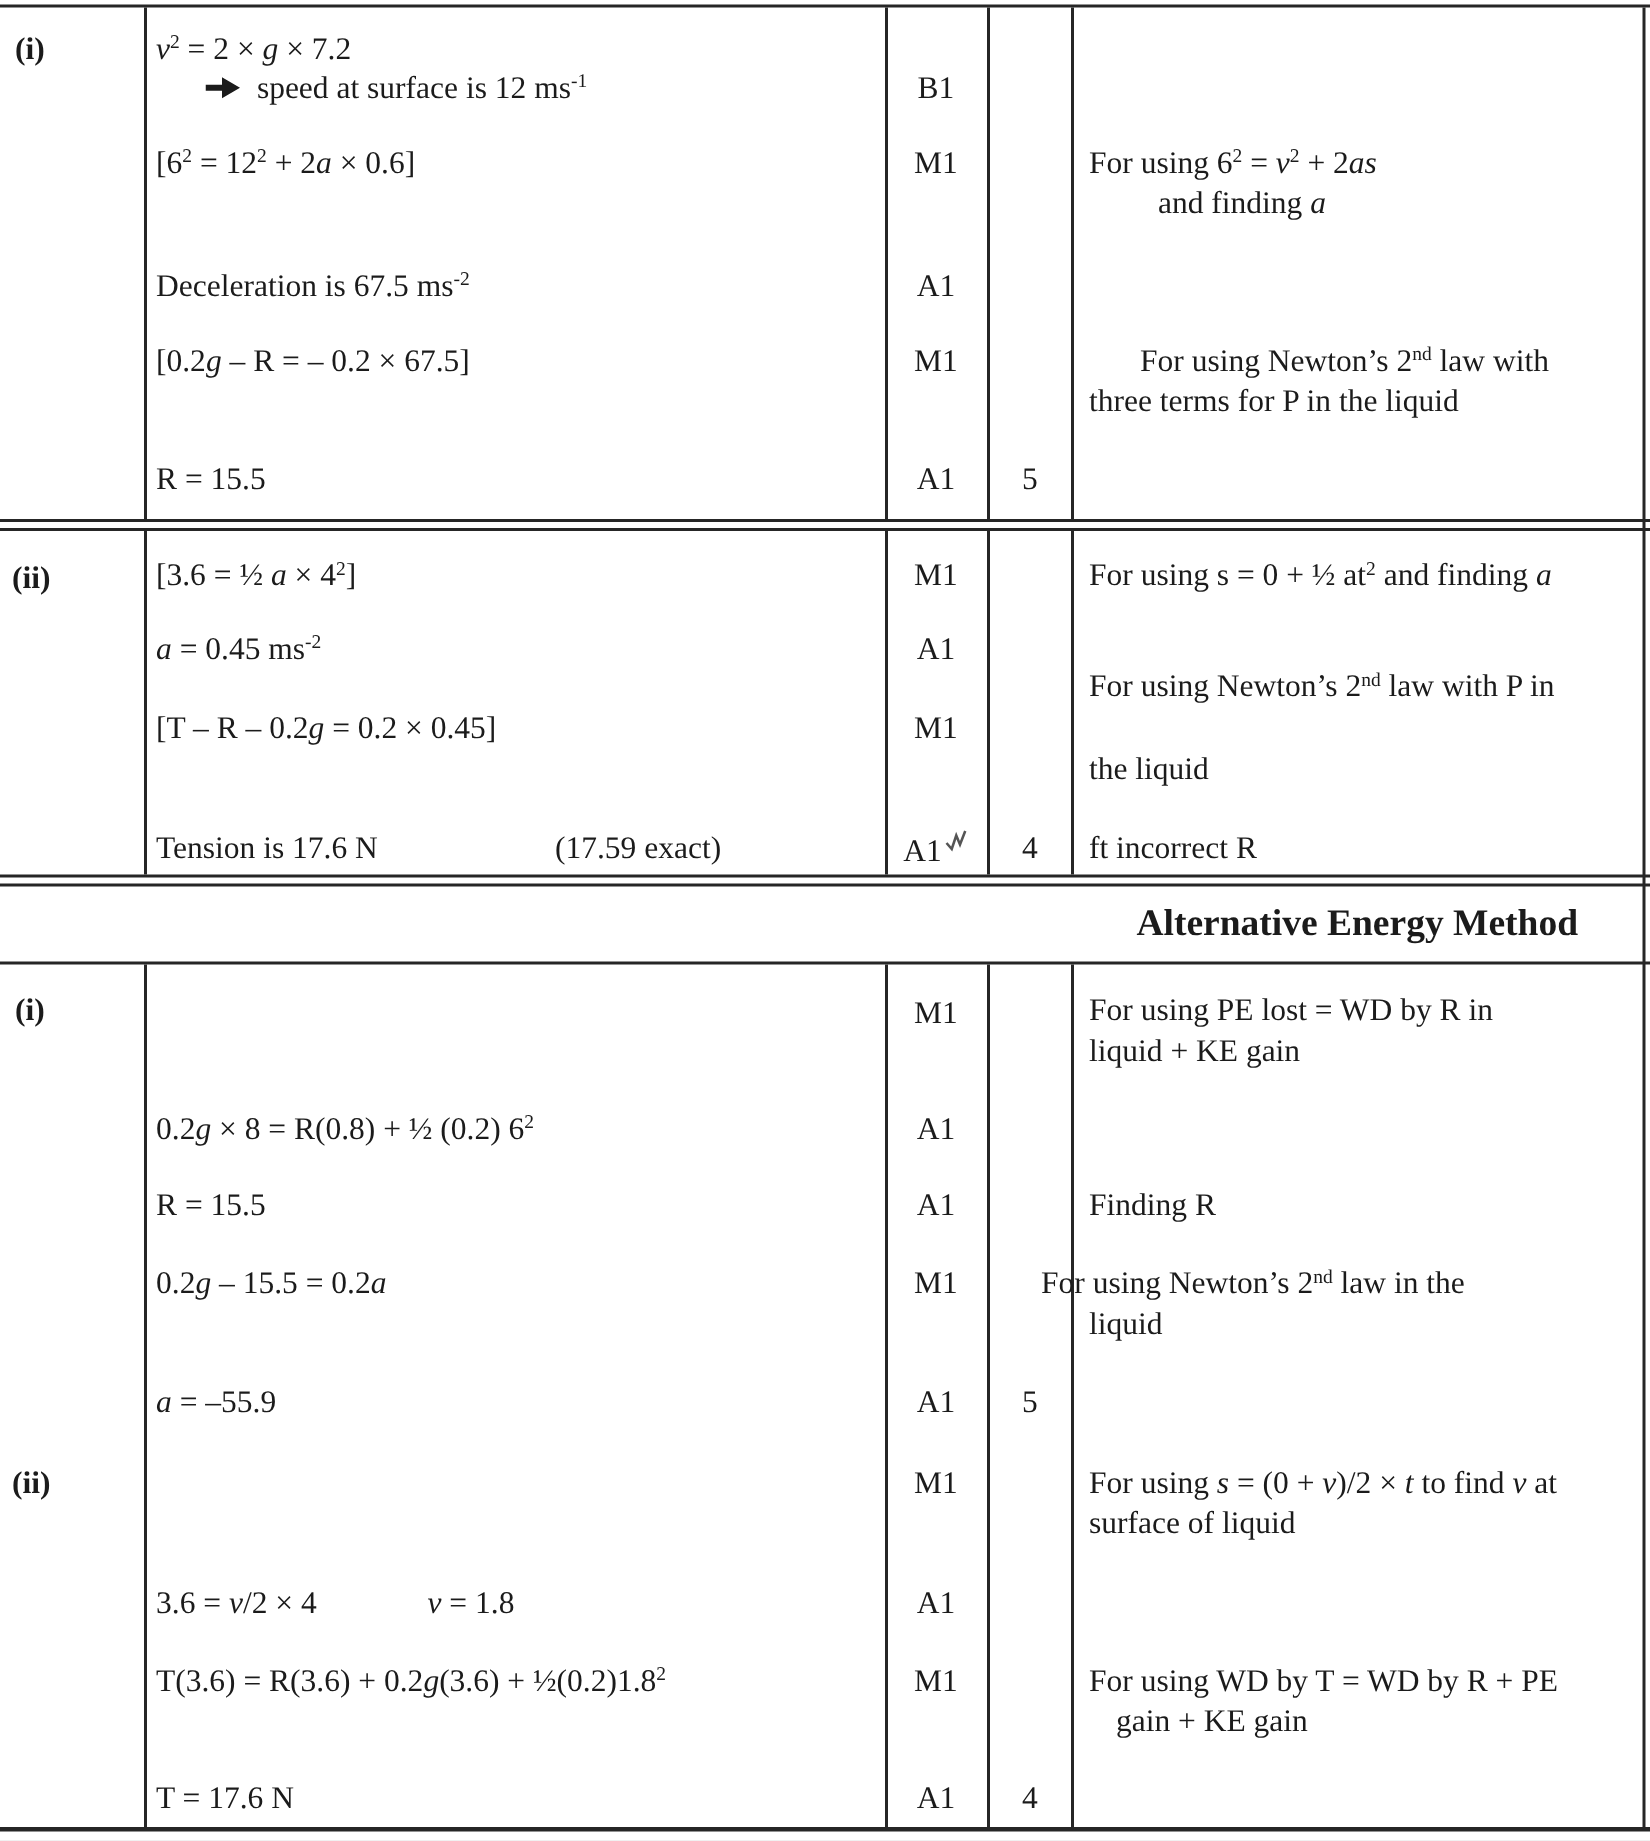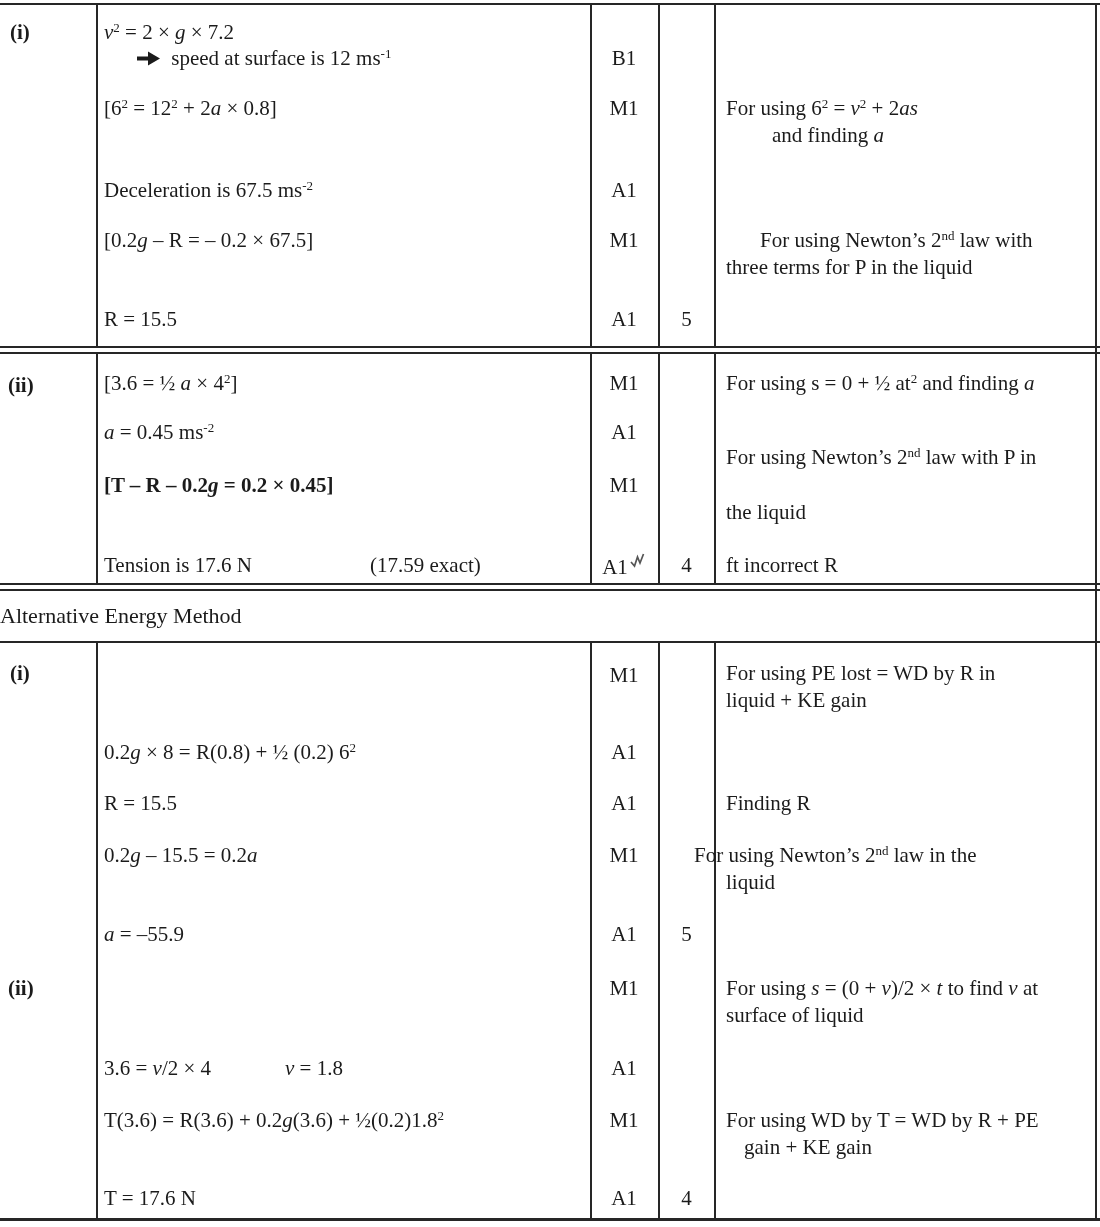--- a/index.html
+++ b/index.html
@@ -15,21 +15,21 @@
   .hl{position:absolute;background:var(--brd,#262626);}
   .vl{position:absolute;background:var(--brd,#262626);width:2px;}
   .line{
     position:absolute;
     font-size:21px;line-height:27px;height:27px;
     white-space:nowrap;
   }
   .label{font-weight:bold;}
   .mark{left:591px;width:66px;text-align:center;}
   .total{left:659px;width:55px;text-align:center;}
-  .title{left:0;width:1052px;text-align:left;font-weight:normal;font-size:22px;}
+  .title{left:0;width:1052px;text-align:right;font-weight:bold;font-size:25px;}
   .sup{font-size:13px;position:relative;top:-7px;}
   .it{font-style:italic;}
   .arrow-svg{vertical-align:-1px;margin-right:6px;}
   .tick-svg{vertical-align:4px;margin-left:2px;}
 </style>
 </head>
 <body>
 
 <div id="sheet" style="--bg: #ffffff; --txt: #1b1b1b; --brd: #262626;">
 
@@ -58,40 +58,40 @@
 
   <div class="vl" style="left:1095px;top:5px;height:1213px"></div>
 
   <div id="content">
       <div class="line label" style="top: 19px; left: 10px;"><span>(i)</span></div>
       <div class="line work" style="top: 19px; left: 104px;"><span class="it">v</span><span class="sup">2</span><span> = 2 × </span><span class="it">g</span><span> × 7.2</span></div>
       <div class="line work" style="top: 45px; left: 137px;"><svg width="23" height="15" viewBox="0 0 23 15" class="arrow-svg">
           <polygon points="0,5.5 11,5.5 11,0.5 23,7.5 11,14.5 11,9.5 0,9.5" fill="#1b1b1b"></polygon>
         </svg><span> speed at surface is 12 ms</span><span class="sup">-1</span></div>
       <div class="line mark" style="top: 45px;"><span>B1</span></div>
-      <div class="line work" style="top: 95px; left: 104px;"><span>[6</span><span class="sup">2</span><span> = 12</span><span class="sup">2</span><span> + 2</span><span class="it">a</span><span> × 0.8]</span></div>
+      <div class="line work" style="top: 95px; left: 104px;"><span>[6</span><span class="sup">2</span><span> = 12</span><span class="sup">2</span><span> + 2</span><span class="it">a</span><span> × 0.6]</span></div>
       <div class="line mark" style="top: 95px;"><span>M1</span></div>
       <div class="line comment" style="top: 95px; left: 726px;"><span>For using 6</span><span class="sup">2</span><span> = </span><span class="it">v</span><span class="sup">2</span><span> + 2</span><span class="it">as</span></div>
       <div class="line comment" style="top: 122px; left: 772px;"><span>and finding </span><span class="it">a</span></div>
       <div class="line work" style="top: 177px; left: 104px;"><span>Deceleration is 67.5 ms</span><span class="sup">-2</span></div>
       <div class="line mark" style="top: 177px;"><span>A1</span></div>
       <div class="line work" style="top: 227px; left: 104px;"><span>[0.2</span><span class="it">g</span><span> – R = – 0.2 × 67.5]</span></div>
       <div class="line mark" style="top: 227px;"><span>M1</span></div>
       <div class="line comment" style="top: 227px; left: 760px;"><span>For using Newton’s 2</span><span class="sup">nd</span><span> law with</span></div>
       <div class="line comment" style="top: 254px; left: 726px;"><span>three terms for P in the liquid</span></div>
       <div class="line work" style="top: 306px; left: 104px;"><span>R = 15.5</span></div>
       <div class="line mark" style="top: 306px;"><span>A1</span></div>
       <div class="line total" style="top: 306px;"><span>5</span></div>
       <div class="line label" style="top: 372px; left: 8px;"><span>(ii)</span></div>
       <div class="line work" style="top: 370px; left: 104px;"><span>[3.6 = ½ </span><span class="it">a</span><span> × 4</span><span class="sup">2</span><span>]</span></div>
       <div class="line mark" style="top: 370px;"><span>M1</span></div>
       <div class="line comment" style="top: 370px; left: 726px;"><span>For using s = 0 + ½ at</span><span class="sup">2</span><span> and finding </span><span class="it">a</span></div>
       <div class="line work" style="top: 419px; left: 104px;"><span class="it">a</span><span> = 0.45 ms</span><span class="sup">-2</span></div>
       <div class="line mark" style="top: 419px;"><span>A1</span></div>
-      <div class="line work" style="top: 472px; left: 104px; font-weight: bold;"><span>[T – R – 0.2</span><span class="it">g</span><span> = 0.2 × 0.45]</span></div>
+      <div class="line work" style="top: 472px; left: 104px;"><span>[T – R – 0.2</span><span class="it">g</span><span> = 0.2 × 0.45]</span></div>
       <div class="line mark" style="top: 472px;"><span>M1</span></div>
       <div class="line comment" style="top: 444px; left: 726px;"><span>For using Newton’s 2</span><span class="sup">nd</span><span> law with P in</span></div>
       <div class="line comment" style="top: 499px; left: 726px;"><span>the liquid</span></div>
       <div class="line work" style="top: 552px; left: 104px;"><span>Tension is 17.6 N</span></div>
       <div class="line work" style="top: 552px; left: 370px;"><span>(17.59 exact)</span></div>
       <div class="line mark" style="top: 552px;"><span>A1</span><svg width="16" height="18" viewBox="0 0 16 18" class="tick-svg">
           <path d="M1 10 L4.5 14 L7.5 5 L10 11 L13.5 2" fill="none" stroke="#555555" stroke-width="1.7"></path>
         </svg></div>
       <div class="line total" style="top: 552px;"><span>4</span></div>
       <div class="line comment" style="top: 552px; left: 726px;"><span>ft incorrect R</span></div>

